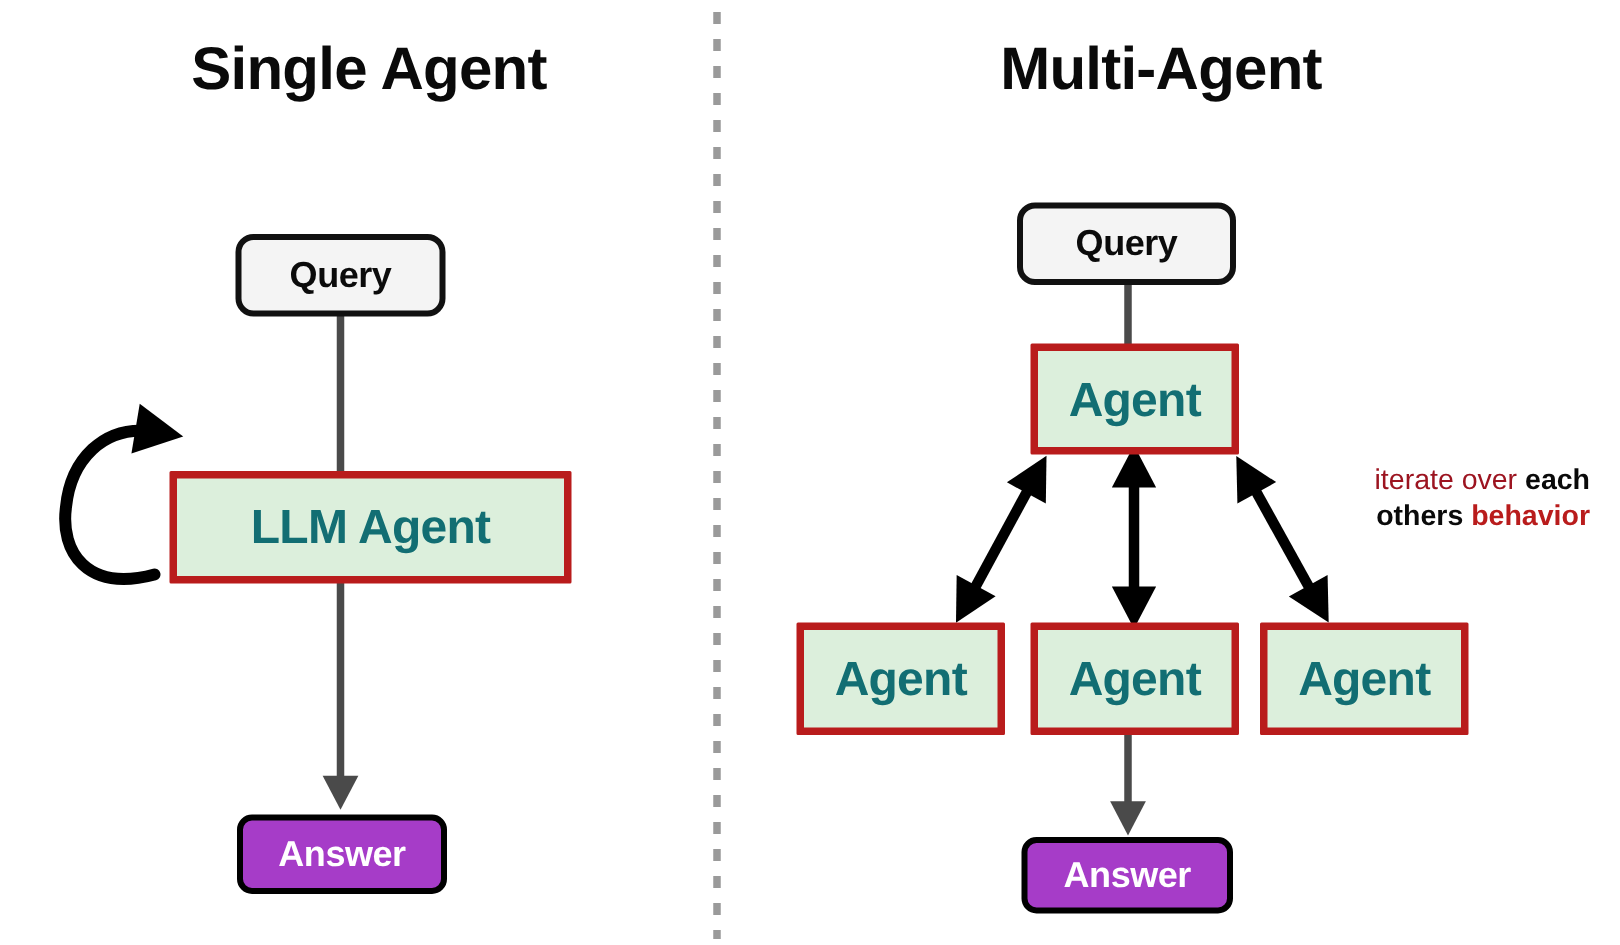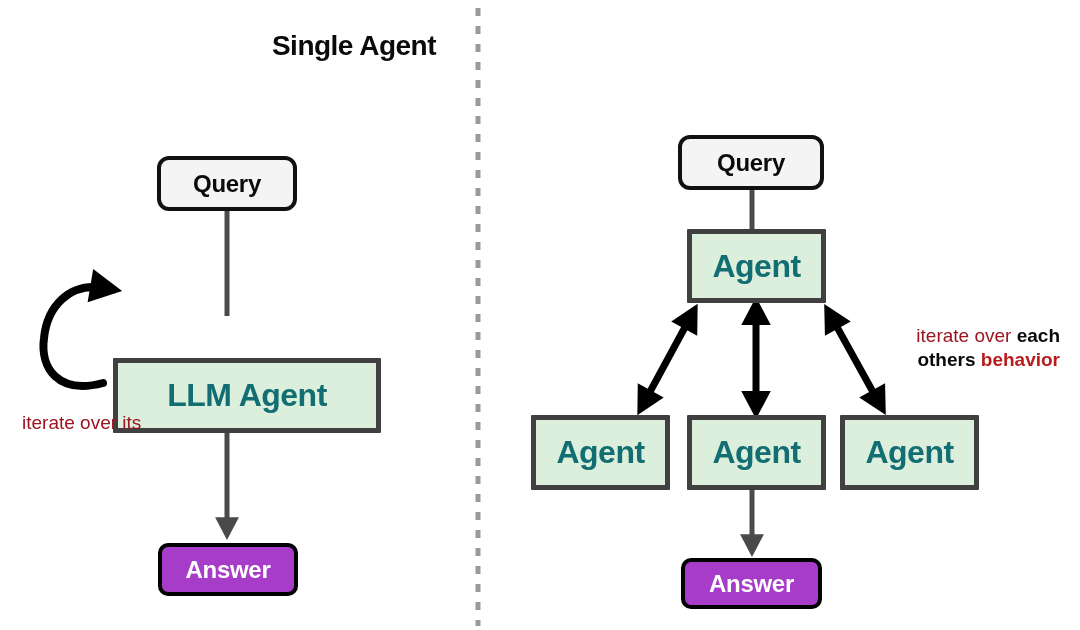--- a/index.html
+++ b/index.html
@@ -1,35 +1,35 @@
 <!DOCTYPE html>
 <html><head>
 <meta charset="utf-8">
 <style>
   html,body{margin:0;padding:0;background:#ffffff;}
   body{width:1080px;height:630px;overflow:hidden;font-family:"Liberation Sans",sans-serif;}
   #stage{position:relative;width:1080px;height:630px;background:#fff;}
 
   .panel-title{
-    position:absolute;text-align:right;font-weight:bold;
-    font-size:28px;letter-spacing:-0.5px;color:#0a0a0a;
+    position:absolute;text-align:center;font-weight:bold;
+    font-size:40px;letter-spacing:-0.5px;color:#0a0a0a;
     line-height:44px;white-space:nowrap;
   }
 
   
   .node{
     position:absolute;box-sizing:border-box;display:flex;
     align-items:center;justify-content:center;white-space:nowrap;
   }
   .node-query{
     background:#f4f4f4;border:4px solid #111111;border-radius:12px;
     color:#0b0b0b;font-weight:bold;font-size:24px;letter-spacing:-0.3px;
   }
   .node-agent{
-    background:#dcefdc;border:5px solid #404040;border-radius:1px;
+    background:#dcefdc;border:5px solid #b91c1c;border-radius:1px;
     color:#126e73;font-weight:bold;font-size:32px;letter-spacing:-0.5px;
   }
   .node-answer{
     background:#a63cc8;border:4px solid #000000;border-radius:10px;
     color:#ffffff;font-weight:bold;font-size:24px;letter-spacing:-0.3px;
   }
 
   
   .annot{
     position:absolute;font-size:19px;line-height:24px;color:#9c1420;
@@ -71,34 +71,32 @@
 
     <line x1="227" y1="388" x2="227" y2="528" stroke="#4a4a4a" stroke-width="5" marker-end="url(#grayhead)"></line>
 
     <path d="M 103 383 C 58 395 40 368 44 338 C 47 308 68 282 104 288" fill="none" stroke="#000000" stroke-width="8" stroke-linecap="round" marker-end="url(#loophead)"></path>
   </svg>
 
   <div class="node node-query" style="left:157px;top:156px;width:140px;height:55px;">
     <span>Query</span>
   </div>
 
-  <div class="node node-agent" style="left:113px;top:314px;width:268px;height:75px;margin-top:44px;">
+  <div class="node node-agent" style="left:113px;top:314px;width:268px;height:75px;">
     <span>LLM Agent</span>
   </div>
 
   <div class="node node-answer" style="left:158px;top:543px;width:140px;height:53px;">
     <span>Answer</span>
   </div>
 
   <div class="annot" style="left:22px;top:411px;">
-    <div>
-      <span>iterate over its</span>
-    </div>
   </div>
 
+  <div class="panel-title" style="left:584px;top:24px;width:380px;">Multi-Agent</div>
 
   <svg class="layer">
 
     <line x1="752" y1="189" x2="752" y2="231" stroke="#4a4a4a" stroke-width="5"></line>
 
     <line x1="690" y1="318" x2="645" y2="401" stroke="#000000" stroke-width="7" marker-start="url(#blkhead)" marker-end="url(#blkhead)"></line>
 
     <line x1="756" y1="313" x2="756" y2="403" stroke="#000000" stroke-width="7" marker-start="url(#blkhead)" marker-end="url(#blkhead)"></line>
 
     <line x1="832" y1="318" x2="878" y2="401" stroke="#000000" stroke-width="7" marker-start="url(#blkhead)" marker-end="url(#blkhead)"></line>
@@ -123,21 +121,21 @@
   </div>
 
   <div class="node node-agent" style="left:840px;top:415px;width:139px;height:75px;">
     <span>Agent</span>
   </div>
 
   <div class="node node-answer" style="left:681px;top:558px;width:141px;height:51px;">
     <span>Answer</span>
   </div>
 
-  <div class="annot right" style="left:820px;top:324px;width:240px;">
+  <div class="annot right" style="left:820px;top:309px;width:240px;">
     <div>
       <span>iterate over</span>
       <span class="k">each</span>
     </div>
     <div>
       <span class="k">others</span>
       <span class="r">behavior</span>
     </div>
   </div>
 

